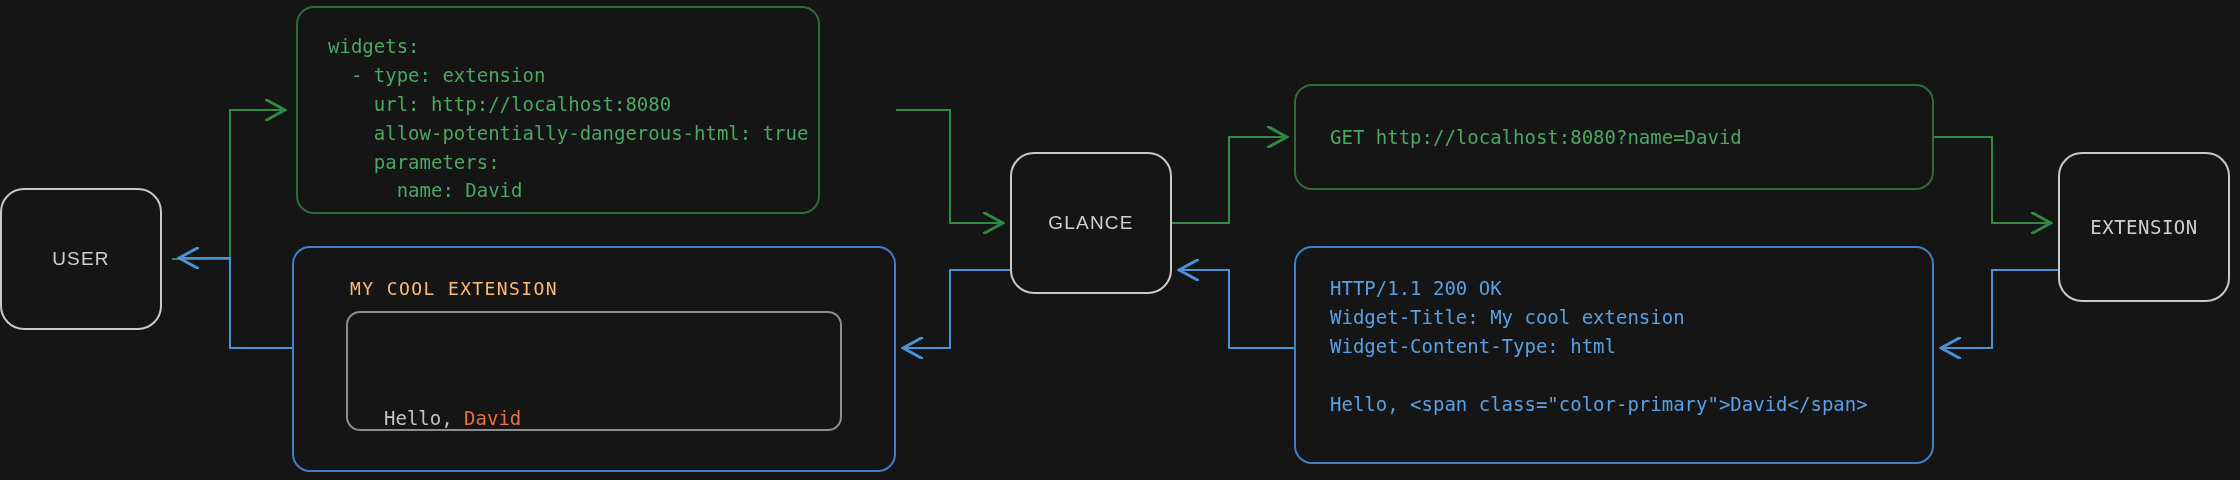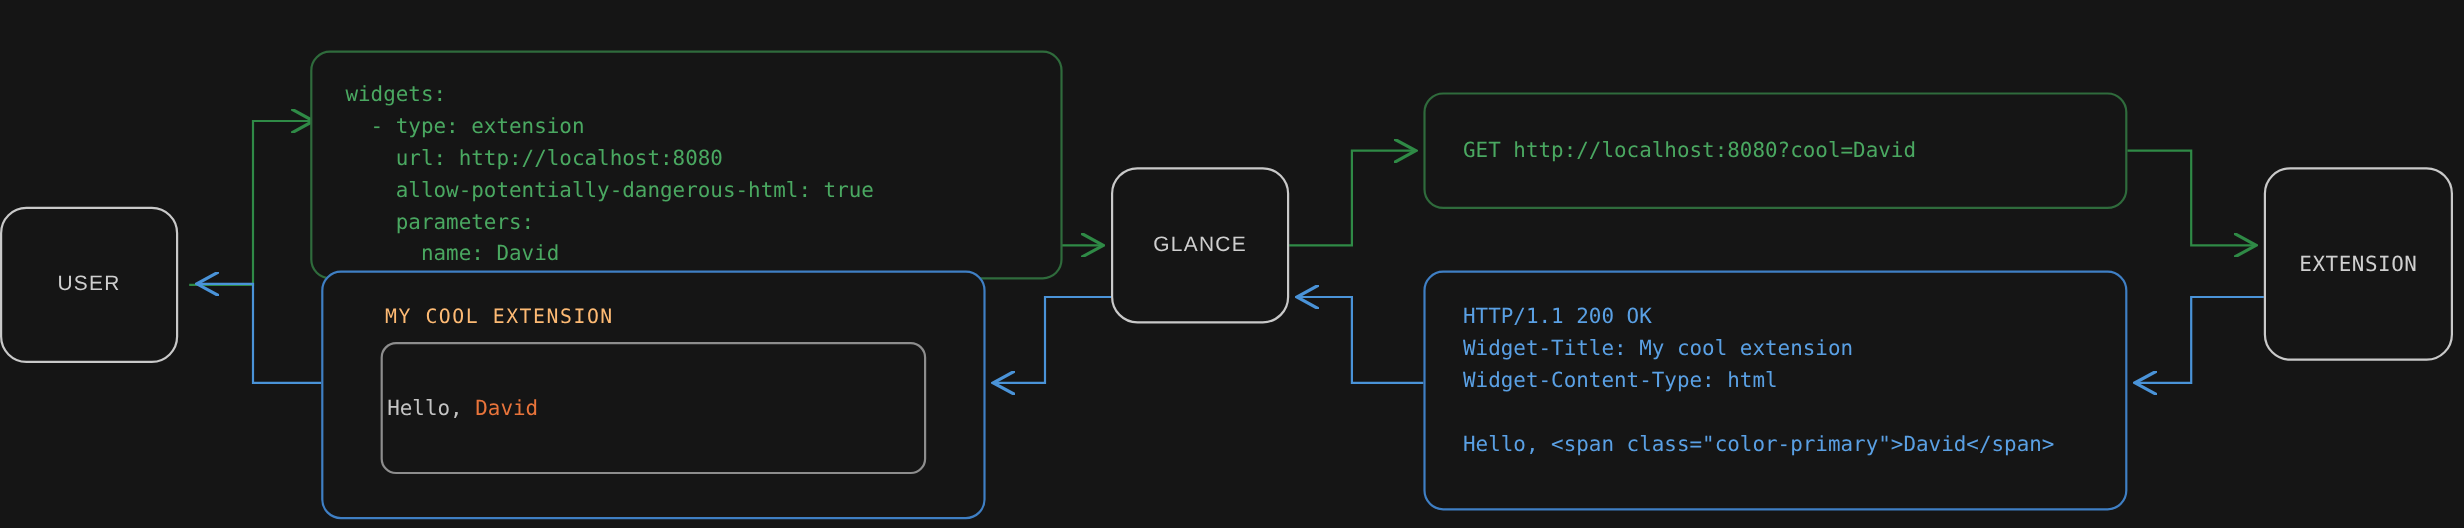--- a/index.html
+++ b/index.html
@@ -44,21 +44,21 @@
   .node-label.sans {
     font-family: "Liberation Sans", sans-serif;
   }
   .node-label.mono {
     font-family: "DejaVu Sans Mono", monospace;
     letter-spacing: 0.5px;
   }
 
   #node-user     { left: 0;   top: 188px; width: 162px; height: 142px; }
   #node-glance   { left: 1010px; top: 152px; width: 162px; height: 142px; }
-  #node-extension{ left: 2058px; top: 152px; width: 172px; height: 176px; }
+  #node-extension{ left: 2058px; top: 152px; width: 172px; height: 150px; }
 
   
   .panel {
     position: absolute;
     box-sizing: border-box;
     border-radius: 18px;
     border: 2px solid #2f6b3c;
     background: #151515;
     z-index: 2;
     padding: 24px 30px;
@@ -69,21 +69,21 @@
   .code {
     margin: 0;
     font-family: "DejaVu Sans Mono", monospace;
     font-size: 19px;
     line-height: 1.52;
     white-space: pre;
   }
   .code.green { color: #4aa861; }
   .code.blue  { color: #5aa0e4; }
 
-  #panel-yaml     { left: 282px;  top: 6px;   width: 684px;  height: 208px; margin-top: 40px; }
+  #panel-yaml     { left: 296px;  top: 6px;   width: 524px;  height: 208px; }
   #panel-request  { left: 1294px; top: 84px;  width: 640px;  height: 106px;
                     display: flex; align-items: center; }
   #panel-response { left: 1294px; top: 246px; width: 640px;  height: 218px;
                     display: flex; align-items: flex-start; }
   #panel-widget   { left: 292px;  top: 246px; width: 604px;  height: 226px; }
 
   
   .widget-title {
     font-family: "DejaVu Sans Mono", monospace;
     font-size: 18px;
@@ -91,22 +91,22 @@
     letter-spacing: 1.4px;
     margin: 6px 0 12px 26px;
   }
   .widget-card {
     box-sizing: border-box;
     margin: 0 22px 0 22px;
     height: 120px;
     border: 2px solid #8d8d8d;
     border-radius: 14px;
     display: flex;
-    align-items: center;
-    padding-left: 4px;
+    align-items: flex-end;
+    padding-left: 36px;
   }
   .widget-greeting {
     font-family: "DejaVu Sans Mono", monospace;
     font-size: 19px;
     color: #c4c4c4;
     white-space: pre;
   }
   .widget-name { color: #e8743b; }
 </style>
 </head>
@@ -159,21 +159,21 @@
   <div class="panel" id="panel-yaml">
     <pre class="code green">widgets:
   - type: extension
     url: http://localhost:8080
     allow-potentially-dangerous-html: true
     parameters:
       name: David</pre>
   </div>
 
   <div class="panel wide" id="panel-request">
-    <pre class="code green">GET http://localhost:8080?cool=David</pre>
+    <pre class="code green">GET http://localhost:8080?name=David</pre>
   </div>
 
   <div class="panel wide blue" id="panel-response">
     <pre class="code blue">HTTP/1.1 200 OK
 Widget-Title: My cool extension
 Widget-Content-Type: html
 
 Hello, &lt;span class="color-primary"&gt;David&lt;/span&gt;</pre>
   </div>
 

